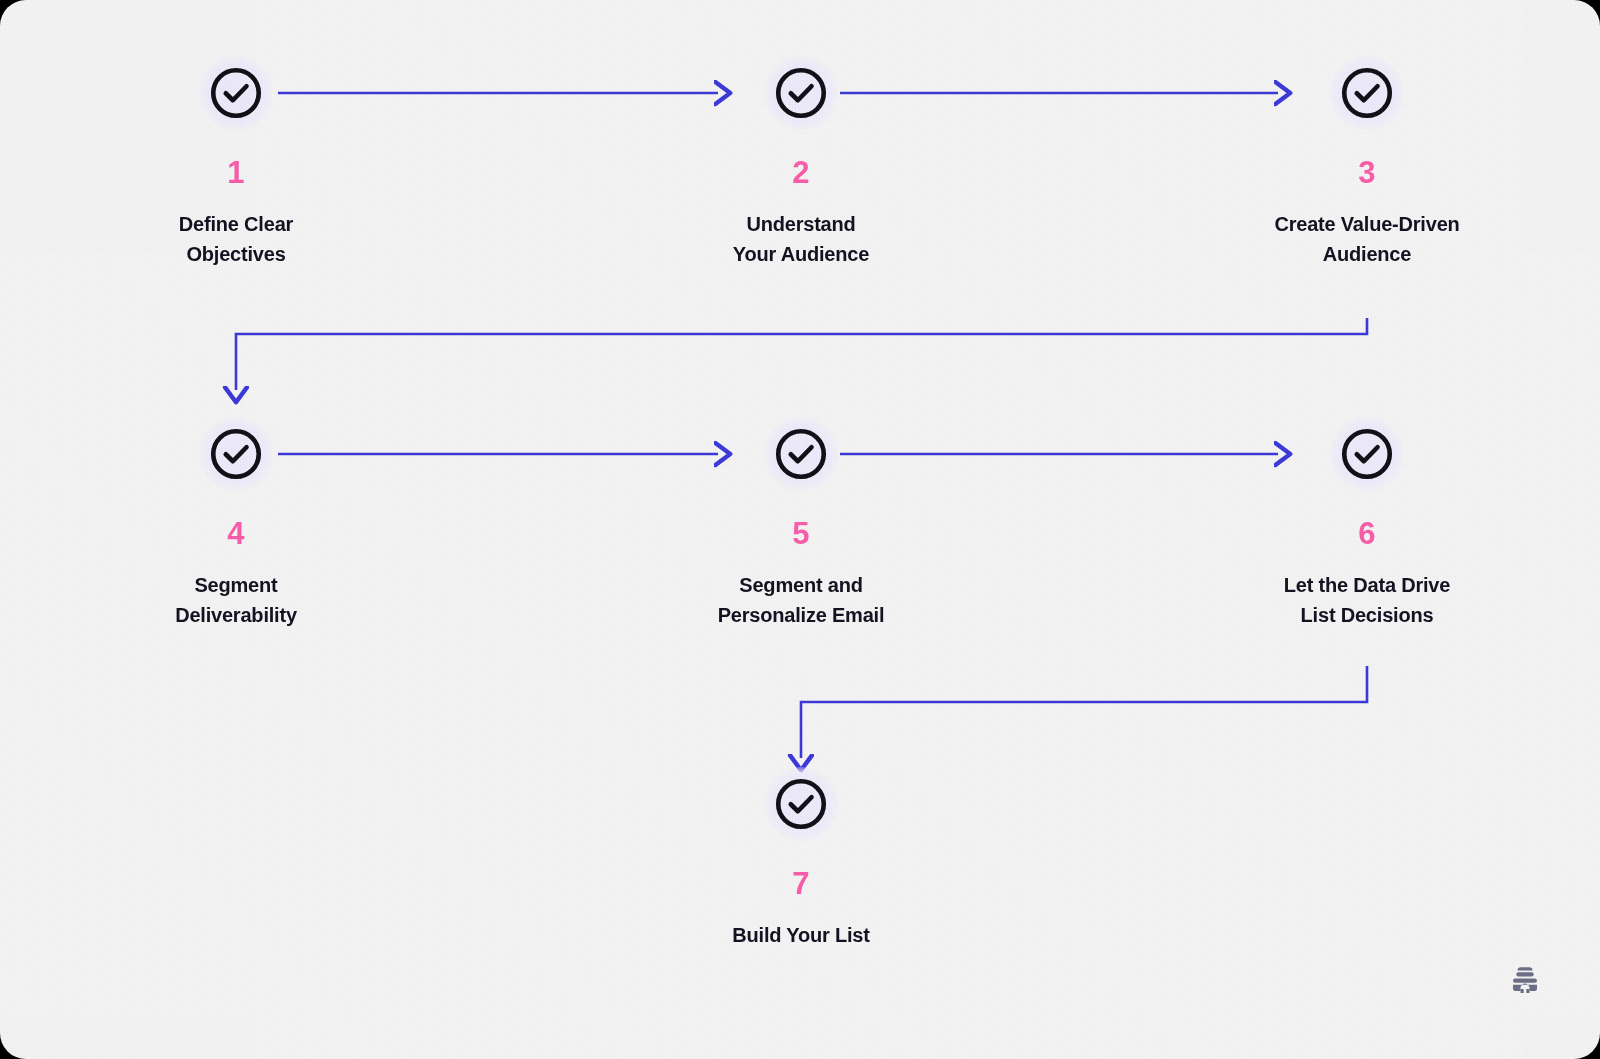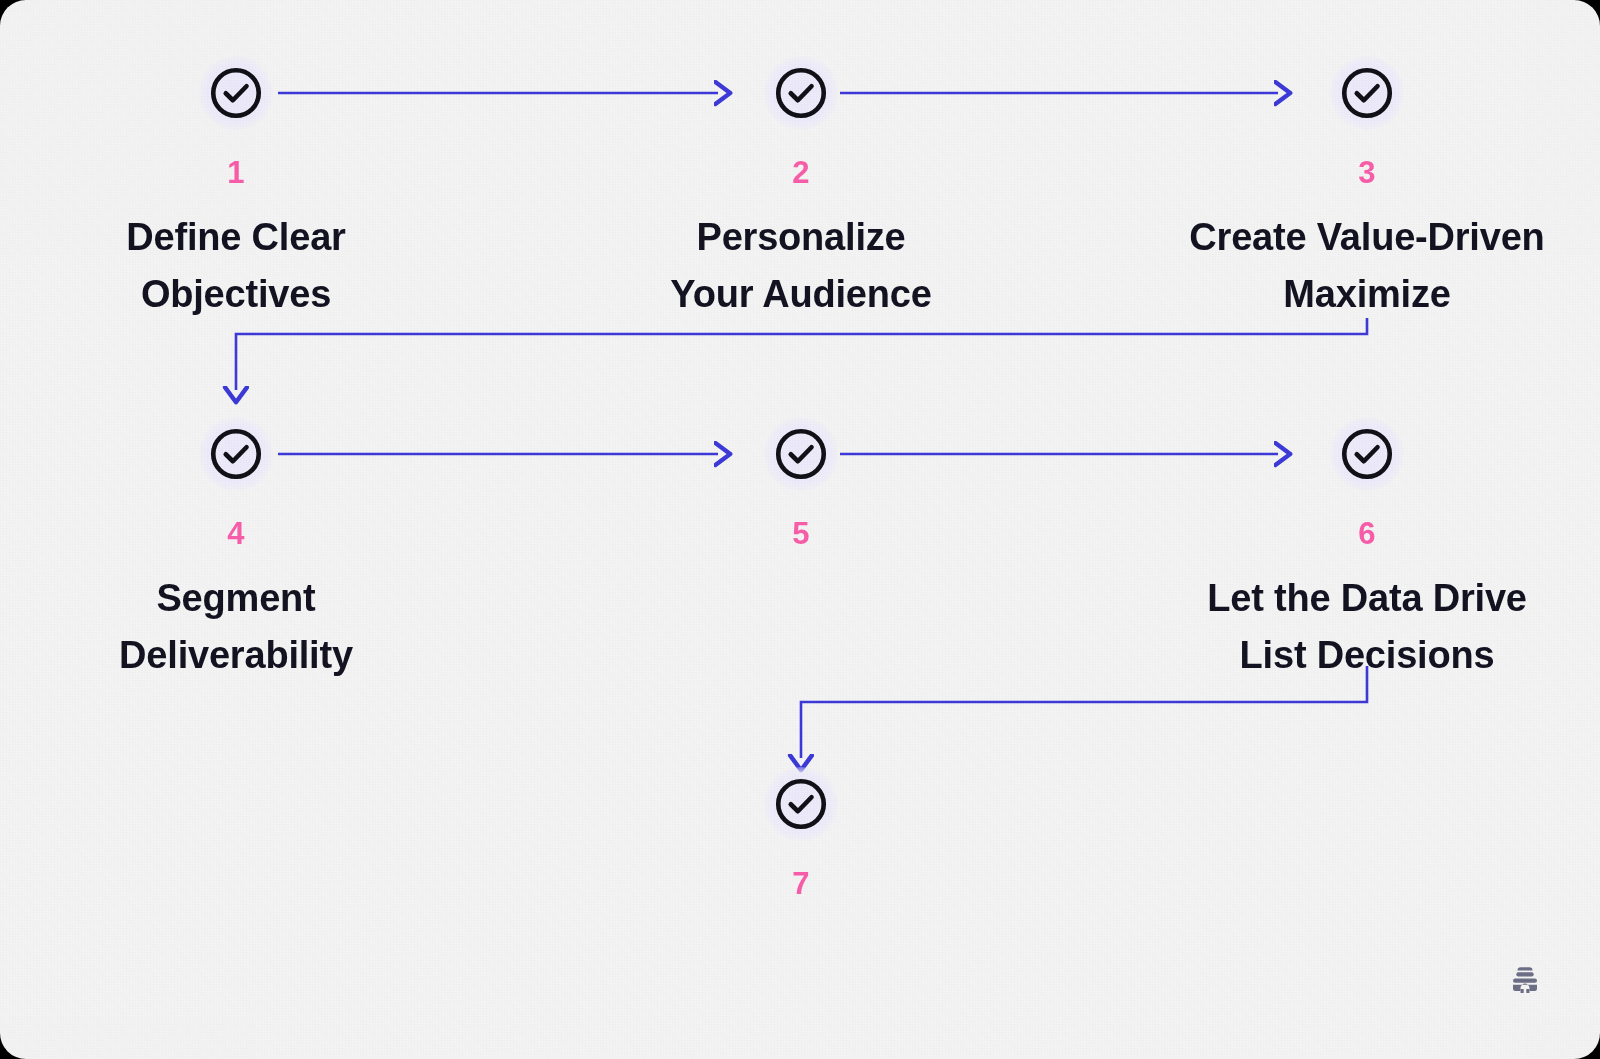--- a/index.html
+++ b/index.html
@@ -69,21 +69,21 @@
     font-size: 31px;
     font-weight: 700;
     color: #f95ba8;
     letter-spacing: 0.5px;
     line-height: 1;
     margin-top: 23px;
   }
 
   .step-label {
     margin-top: 21px;
-    font-size: 38px;
+    font-size: 20px;
     font-weight: 700;
     color: #0f0f1e;
     line-height: 1.5;
     letter-spacing: -0.2px;
     white-space: pre-line;
   }
 
   
   #connectors {
     position: absolute;
@@ -149,34 +149,34 @@
     </div>
 
     <div class="node" style="left:801px; top:56px;">
       <span class="icon-wrap">
         <svg width="60" height="60" viewBox="0 0 24 24" fill="none" stroke="#0d0d14" stroke-width="1.85" stroke-linecap="round" stroke-linejoin="round">
           <circle cx="12" cy="12" r="9.1"></circle>
           <path d="M7.9 12.1 L10.75 14.9 L16.2 9.3"></path>
         </svg>
       </span>
       <div class="step-num">2</div>
-      <div class="step-label">Personalize
+      <div class="step-label">Understand
 Your Audience</div>
     </div>
 
     <div class="node" style="left:1367px; top:56px;">
       <span class="icon-wrap">
         <svg width="60" height="60" viewBox="0 0 24 24" fill="none" stroke="#0d0d14" stroke-width="1.85" stroke-linecap="round" stroke-linejoin="round">
           <circle cx="12" cy="12" r="9.1"></circle>
           <path d="M7.9 12.1 L10.75 14.9 L16.2 9.3"></path>
         </svg>
       </span>
       <div class="step-num">3</div>
       <div class="step-label">Create Value-Driven
-Maximize</div>
+Audience</div>
     </div>
 
     <div class="node" style="left:236px; top:417px;">
       <span class="icon-wrap">
         <svg width="60" height="60" viewBox="0 0 24 24" fill="none" stroke="#0d0d14" stroke-width="1.85" stroke-linecap="round" stroke-linejoin="round">
           <circle cx="12" cy="12" r="9.1"></circle>
           <path d="M7.9 12.1 L10.75 14.9 L16.2 9.3"></path>
         </svg>
       </span>
       <div class="step-num">4</div>
@@ -185,20 +185,22 @@
     </div>
 
     <div class="node" style="left:801px; top:417px;">
       <span class="icon-wrap">
         <svg width="60" height="60" viewBox="0 0 24 24" fill="none" stroke="#0d0d14" stroke-width="1.85" stroke-linecap="round" stroke-linejoin="round">
           <circle cx="12" cy="12" r="9.1"></circle>
           <path d="M7.9 12.1 L10.75 14.9 L16.2 9.3"></path>
         </svg>
       </span>
       <div class="step-num">5</div>
+      <div class="step-label">Segment and
+Personalize Email</div>
     </div>
 
     <div class="node" style="left:1367px; top:417px;">
       <span class="icon-wrap">
         <svg width="60" height="60" viewBox="0 0 24 24" fill="none" stroke="#0d0d14" stroke-width="1.85" stroke-linecap="round" stroke-linejoin="round">
           <circle cx="12" cy="12" r="9.1"></circle>
           <path d="M7.9 12.1 L10.75 14.9 L16.2 9.3"></path>
         </svg>
       </span>
       <div class="step-num">6</div>
@@ -207,20 +209,21 @@
     </div>
 
     <div class="node" style="left:801px; top:767px;">
       <span class="icon-wrap">
         <svg width="60" height="60" viewBox="0 0 24 24" fill="none" stroke="#0d0d14" stroke-width="1.85" stroke-linecap="round" stroke-linejoin="round">
           <circle cx="12" cy="12" r="9.1"></circle>
           <path d="M7.9 12.1 L10.75 14.9 L16.2 9.3"></path>
         </svg>
       </span>
       <div class="step-num">7</div>
+      <div class="step-label">Build Your List</div>
     </div>
 
   </div>
 
   <svg id="logo" viewBox="0 0 34 34" xmlns="http://www.w3.org/2000/svg">
     <g fill="#6b6d84">
       <path d="M12.6 4.2 h8.8 a3.1 3.1 0 0 1 3.1 3.1 v0.3 h-15 v-0.3 a3.1 3.1 0 0 1 3.1 -3.1 z"></path>
       <rect x="8.3" y="9.3" width="17.4" height="4.3" rx="2.15"></rect>
       <rect x="5.0" y="15.5" width="24" height="4.3" rx="2.15"></rect>
       <path d="M5.0 21.8 h24 v4.0 a2.2 2.2 0 0 1 -2.2 2.2 h-5.3 v-2.9 a4.5 4.5 0 0 0 -9.0 0 v2.9 h-5.3 a2.2 2.2 0 0 1 -2.2 -2.2 z"></path>

